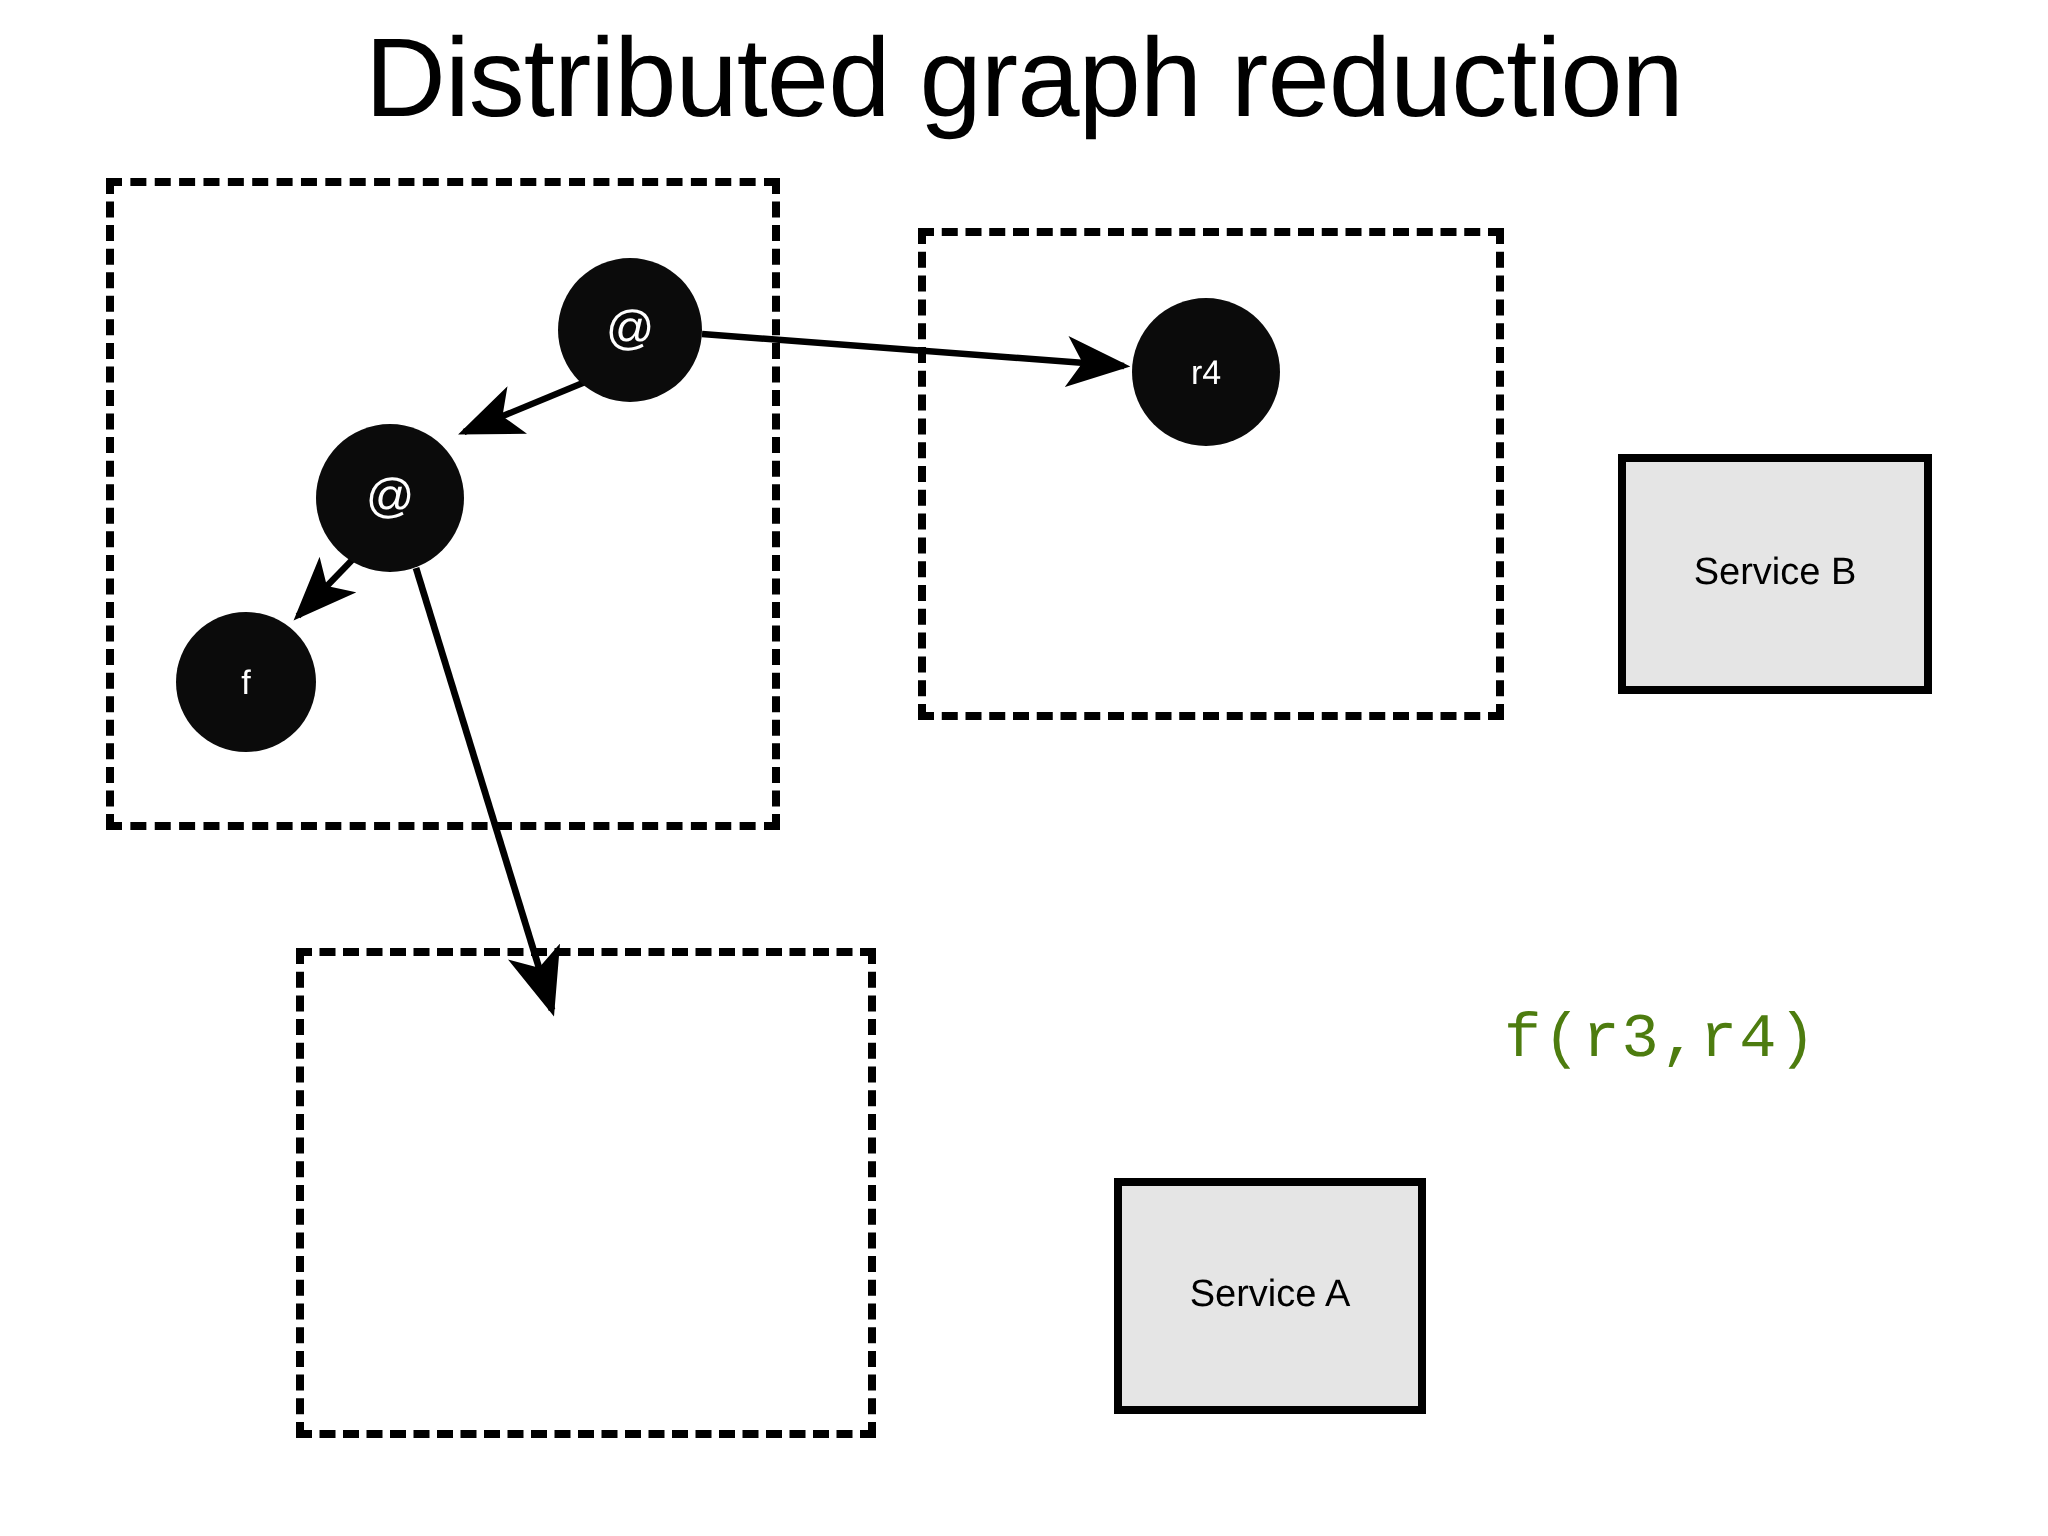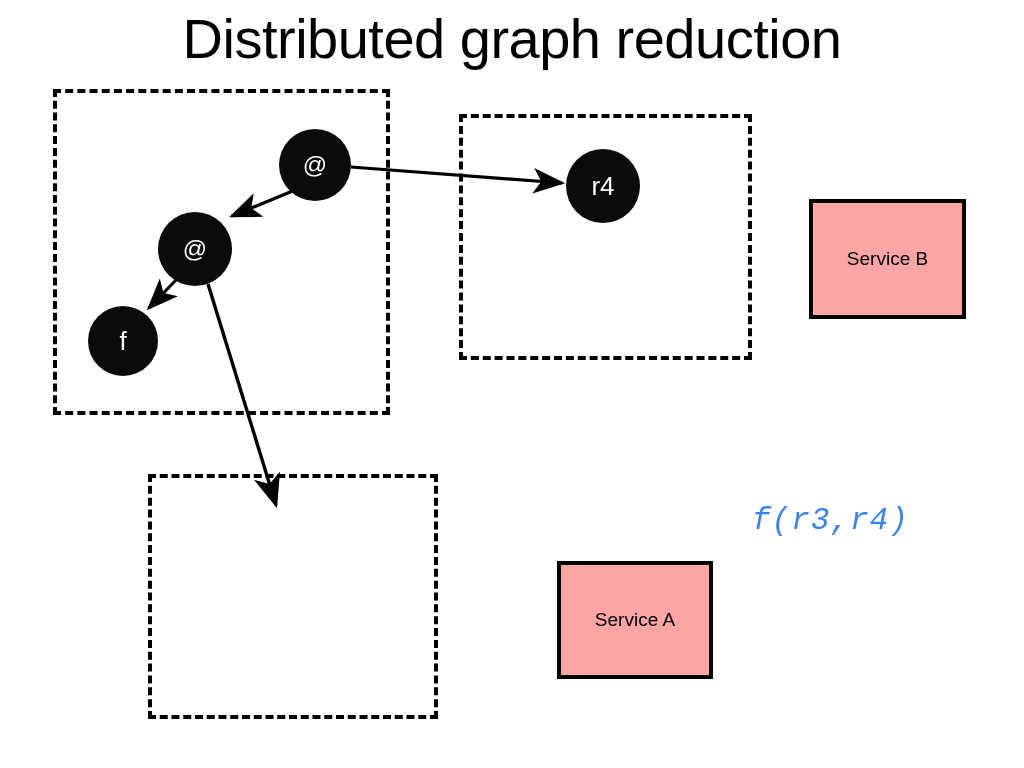--- a/index.html
+++ b/index.html
@@ -40,47 +40,47 @@
   }
   .node {
     position: absolute;
     border-radius: 50%;
     background: #0b0b0b;
     display: flex;
     align-items: center;
     justify-content: center;
     color: #ffffff;
     font-family: "Liberation Sans", sans-serif;
-    font-size: 26px;
+    font-size: 17px;
     line-height: 1;
     box-sizing: border-box;
   }
   .node.at-node {
     font-size: 24px;
   }
   .service-box {
     position: absolute;
-    background: #fca5a5;
+    background: #e5e5e5;
     border: 4px solid #000000;
     box-sizing: border-box;
     display: flex;
     align-items: center;
     justify-content: center;
     font-family: "Liberation Sans", sans-serif;
     font-size: 19px;
     color: #000000;
+    margin-top: 28px;
   }
   #expression {
     position: absolute;
     font-family: "Liberation Mono", monospace;
     font-size: 31px;
-    color: #3b82f6;
+    color: #4d7c0f;
     white-space: nowrap;
     letter-spacing: 1px;
-    font-style: italic;
   }
   #edges {
     position: absolute;
     left: 0;
     top: 0;
     width: 1024px;
     height: 768px;
     pointer-events: none;
   }
 </style>

